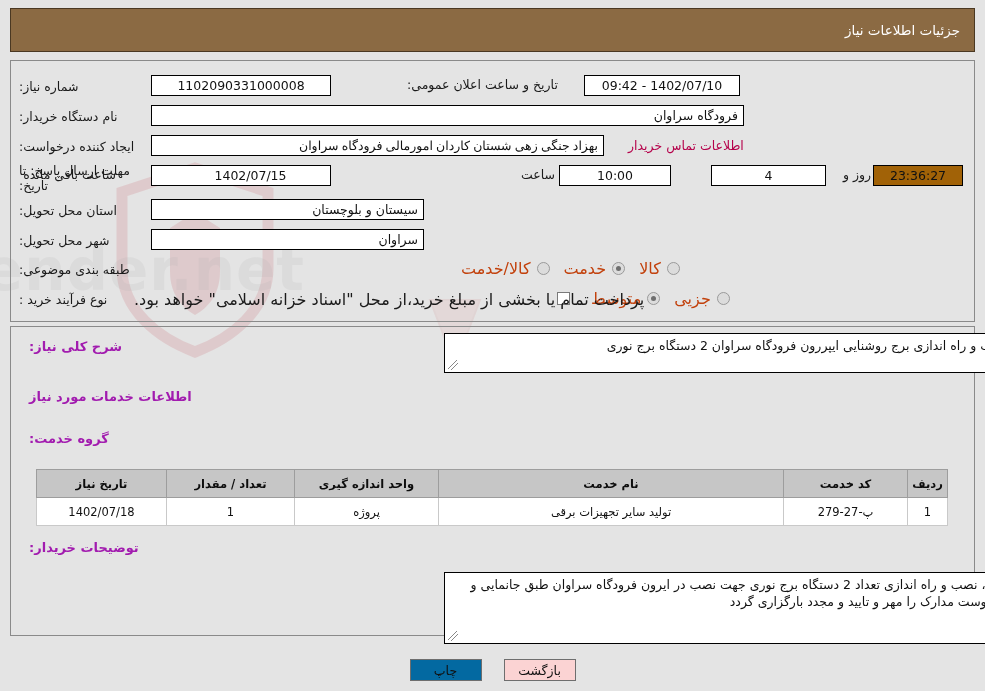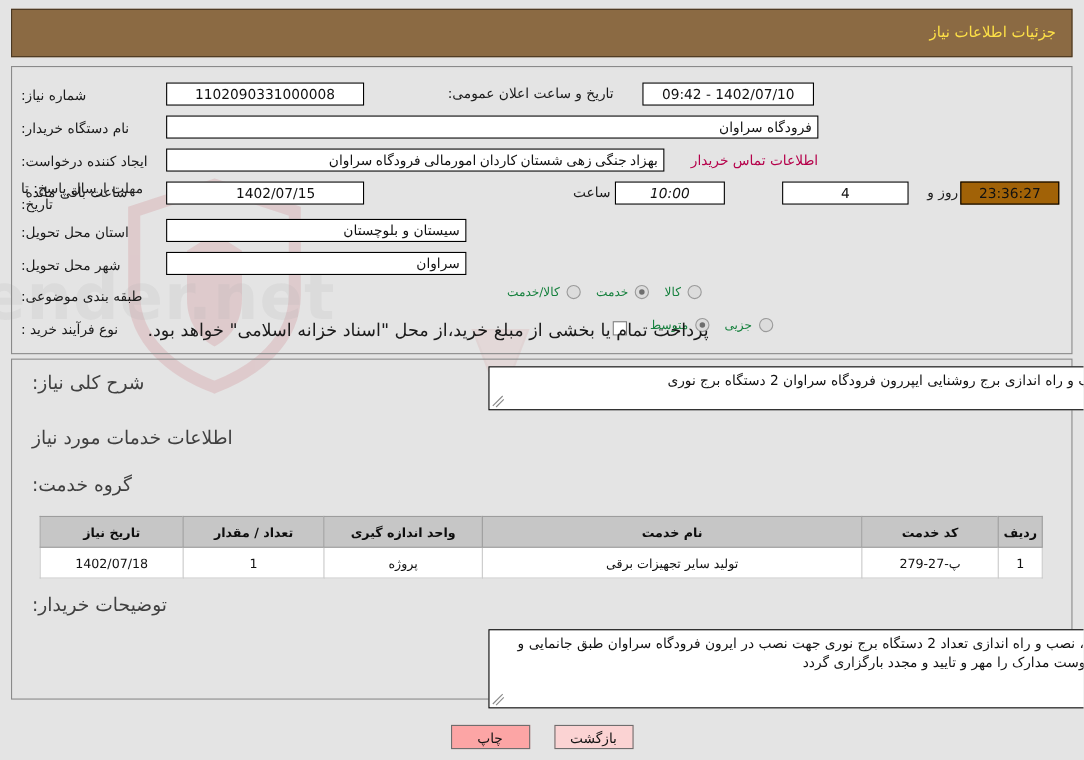--- a/index.html
+++ b/index.html
@@ -34,21 +34,21 @@
     height: 44px;
     background: #8b6a43;
     border: 1px solid #4a3822;
     display: flex;
     align-items: center;
     justify-content: flex-start;
     padding-right: 14px;
     z-index: 3;
   }
   .header-title {
-    color: #fde047;
+    color: #ffffff;
     font-size: 13.5px;
     letter-spacing: .2px;
   }
 
   
   .panel {
     position: absolute;
     top: 60px; right: 10px; left: 10px;
     bottom: 60px;
     background: transparent;
@@ -119,37 +119,37 @@
     flex: 0 0 auto;
   }
   .radio.on::after {
     content: "";
     position: absolute;
     left: 3px; top: 3px;
     width: 5px; height: 5px;
     border-radius: 50%;
     background: #6e6e6e;
   }
-  .radio-lbl { font-size: 11px; color: #15803d; margin-left: 10px; margin-right: 2px; white-space: nowrap; }
+  .radio-lbl { font-size: 16px; color: #c2410c; margin-left: 10px; margin-right: 2px; white-space: nowrap; }
 
   .checkbox {
     width: 13px; height: 13px;
     background: #ffffff;
     border: 1px solid #7a7a7a;
     display: inline-block;
     flex: 0 0 auto;
   }
 
   .statement { font-size: 16px; color: #1a1a1a; white-space: nowrap; }
 
   
   .sec-lbl {
-    font-size: 17px;
-    font-weight: normal;
-    color: #404040;
+    font-size: 13px;
+    font-weight: bold;
+    color: #a21caf;
     white-space: nowrap;
   }
 
   
   .ta {
     background: #ffffff;
     border: 1px solid #000000;
     font-size: 12.5px;
     color: #111;
     padding: 3px 6px 0 6px;
@@ -213,21 +213,21 @@
     min-width: 72px;
     font-size: 12.5px;
     color: #111;
     display: flex;
     align-items: center;
     justify-content: center;
     cursor: pointer;
     font-family: inherit;
     padding: 0 10px;
   }
-  .btn-print { background: #fca5a5; }
+  .btn-print { background: #0369a1; }
   .btn-back  { background: #fbd3d3; }
 </style>
 </head>
 <body>
 
 <div class="page">
 
   <svg class="watermark" viewBox="0 0 985 230" xmlns="http://www.w3.org/2000/svg">
     <g opacity="0.16">
       <path d="M195 18 L268 42 L268 118 C268 160 232 188 195 202 C158 188 122 160 122 118 L122 42 Z" fill="none" stroke="#c24a55" stroke-width="11"></path>
@@ -265,21 +265,21 @@
       <div class="lbl abs" style="top:16px; left:388px;">تاریخ و ساعت اعلان عمومی:</div>
       <div class="fld center abs" style="top:14px; left:573px; width:156px;">1402/07/10 - 09:42</div>
 
       <div class="fld rtlv abs" style="top:44px; left:140px; width:593px;">فرودگاه سراوان</div>
 
       <div class="fld rtlv abs" style="top:74px; left:140px; width:453px;font-family:Liberation Serif, serif;">بهزاد جنگی زهی شستان کاردان امورمالی فرودگاه سراوان</div>
       <a class="link abs" style="top:77px; left:617px;" href="#">اطلاعات تماس خریدار</a>
 
       <div class="fld center abs" style="top:104px; left:140px; width:180px;padding-left:24px;">1402/07/15</div>
       <div class="lbl abs" style="top:106px; left:502px;">ساعت</div>
-      <div class="fld center abs" style="top:104px; left:548px; width:100px;font-style:italic;">10:00</div>
+      <div class="fld center abs" style="top:104px; left:548px; width:112px;">10:00</div>
       <div class="fld center abs" style="top:104px; left:700px; width:115px;">4</div>
       <div class="lbl abs" style="top:106px; left:824px;">روز و</div>
       <div class="fld cream center abs" style="top:104px; left:862px; width:90px;">23:36:27</div>
       <div class="lbl abs" style="top:106px; left:0px; width:0;"></div>
       <div class="abs" style="top:106px; left:-2px;"></div>
       <div class="lbl abs" style="top:106px; left:0; transform:translateX(0);"></div>
 
       <div class="lbl abs" style="top:106px; right:858px;">ساعت باقی مانده</div>
 
       <div class="fld rtlv abs" style="top:138px; left:140px; width:273px;">سیستان و بلوچستان</div>

